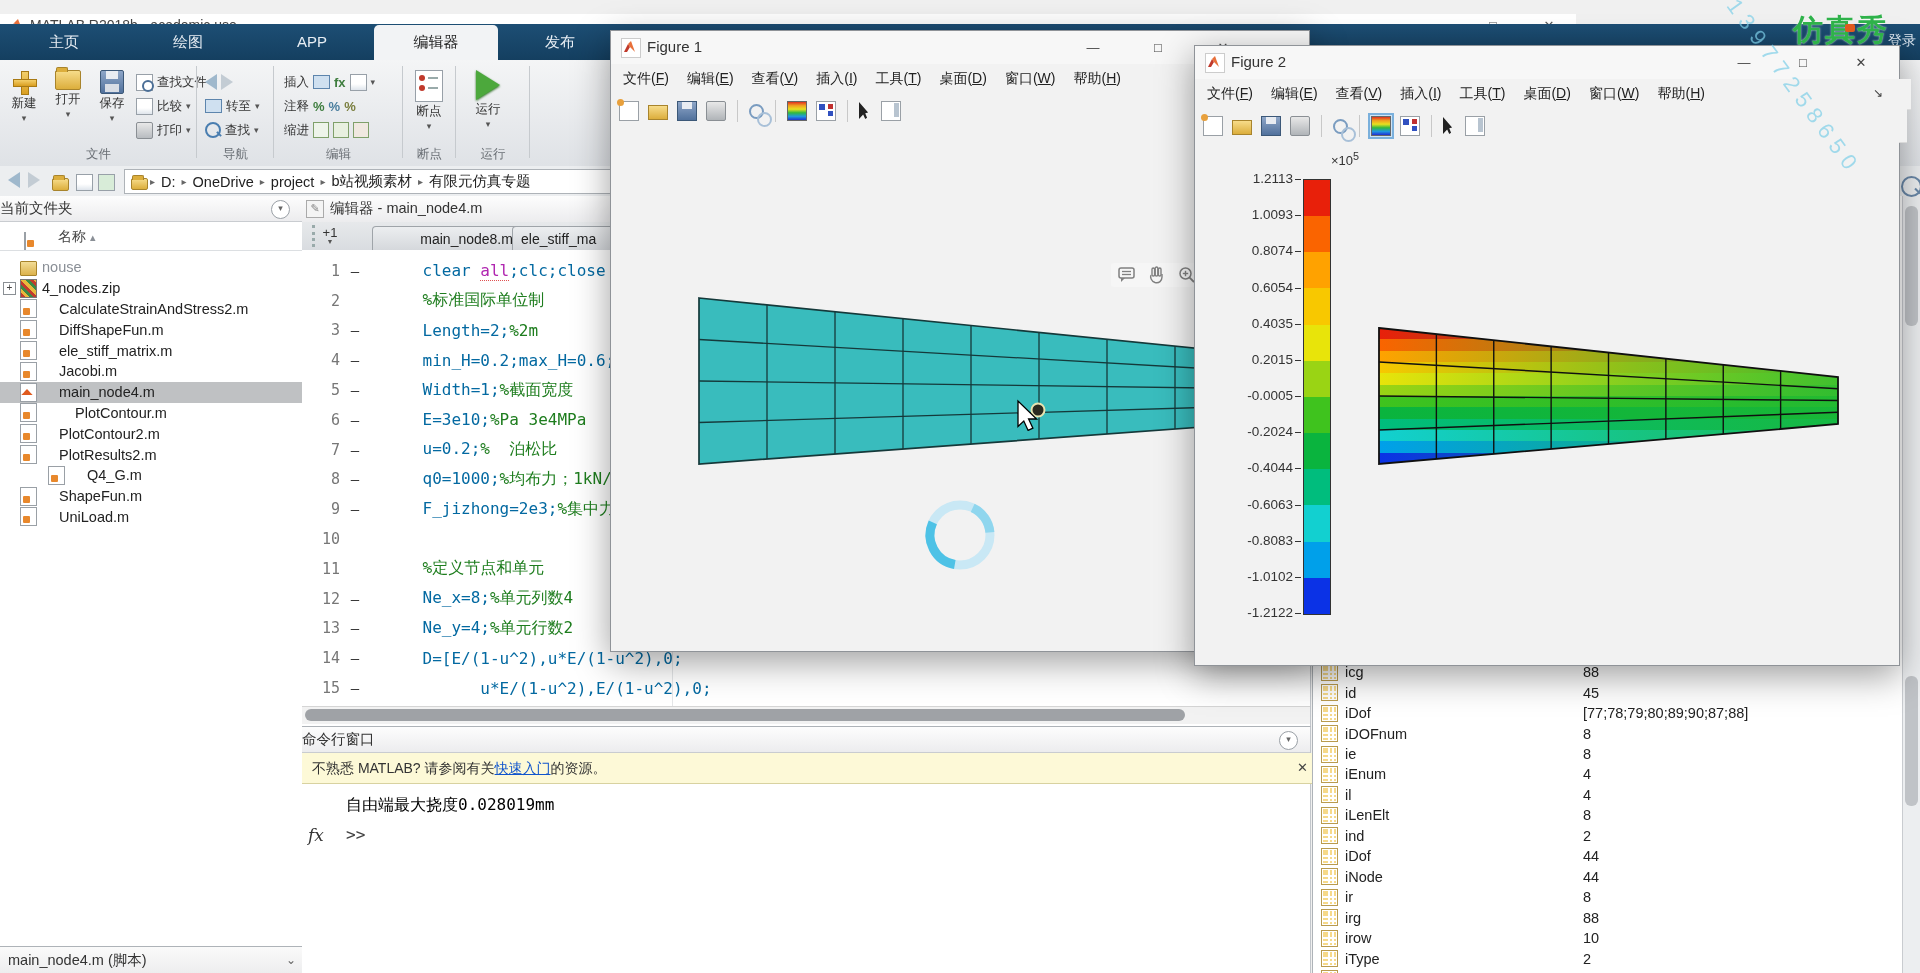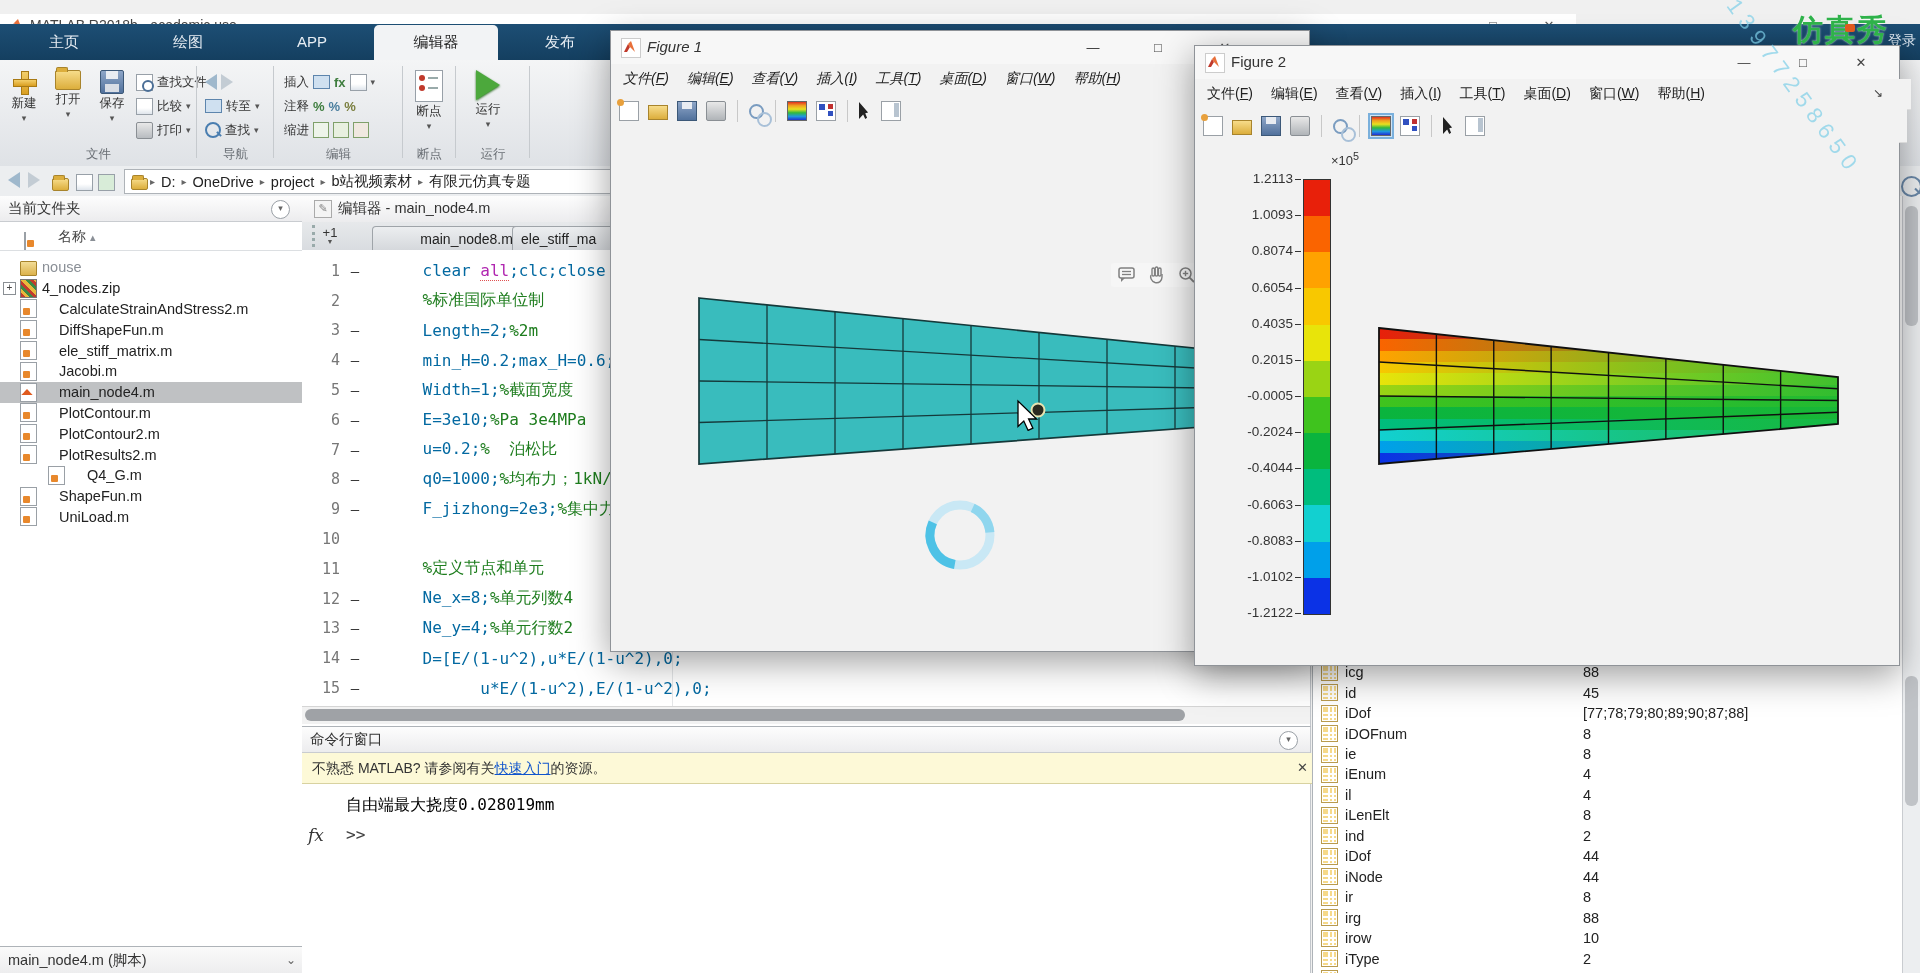--- a/index.html
+++ b/index.html
@@ -62,21 +62,21 @@
   .ic-run{width:0;height:0;border-top:15px solid transparent;border-bottom:15px solid transparent;border-left:24px solid #4ca83c;margin:0 auto;filter:drop-shadow(0 1px 1px #2c6e22);}
 
   
   #addrbar{left:0;top:166px;width:1920px;height:30px;background:#eceef0;border-bottom:1px solid #c2c6cb;}
   #addrfield{position:absolute;left:124px;top:3px;width:1180px;height:23px;background:#fff;border:1px solid #aeb3b8;display:flex;align-items:center;padding-left:6px;}
   .crumb{font-size:14.5px;color:#222;margin:0 4px;white-space:nowrap;}
   .crumb-ch{font-size:10px;color:#666;margin:0 2px;}
   .navic{position:absolute;top:6px;}
 
   
-  .panelhdr{background:linear-gradient(#fdfdfd,#ececee);border-bottom:1px solid #c9ccd0;font-size:14.5px;color:#333;line-height:25px;padding-left:8px;}
+  .panelhdr{background:linear-gradient(#fdfdfd,#ececee);border-bottom:1px solid #c9ccd0;font-size:14.5px;color:#333;line-height:25px;}
   .gearbtn{position:absolute;top:4px;width:17px;height:17px;border:1px solid #9aa0a6;border-radius:50%;text-align:center;line-height:15px;font-size:9px;color:#666;background:#fff;}
 
   #filepanel{left:0;top:196px;width:302px;height:777px;background:#fff;border-right:1px solid #aeb3b8;}
   #fcolhead{position:absolute;left:0;top:26px;width:100%;height:28px;border-bottom:1px solid #dcdfe2;font-size:14px;color:#444;}
   .frow{position:absolute;left:0;width:100%;height:20.8px;font-size:14.5px;display:flex;align-items:center;}
   .frow.sel{background:#bfc1c3;}
   .fexp{position:absolute;left:3px;width:11px;height:11px;border:1px solid #8a8f94;background:#fff;font-size:10px;line-height:9px;text-align:center;color:#444;}
   .fic{position:absolute;left:20px;width:15px;height:17px;}
   .fic-folder{height:13px;margin-top:2px;background:linear-gradient(#f2dc96,#dcb24c);border:1px solid #a8842c;border-radius:1px;}
   .fic-zip{background:repeating-linear-gradient(45deg,#c23b2e 0 3px,#e8b93c 3px 6px,#3c8a46 6px 9px);border:1px solid #777;}
@@ -355,21 +355,21 @@
           <span class="fname">ele_stiff_matrix.m</span>
         </div>
         <div class="frow" style="top: 165px;">
           <span class="fic fic-m"></span>
           <span class="fname">Jacobi.m</span>
         </div>
         <div class="frow sel" style="top: 185.8px;">
           <span class="fic fic-mrun"></span>
           <span class="fname">main_node4.m</span>
         </div>
-        <div class="frow" style="top: 206.6px;">
+        <div class="frow" style="top: 206.6px; gap: 16px;">
           <span class="fic fic-m"></span>
           <span class="fname">PlotContour.m</span>
         </div>
         <div class="frow" style="top: 227.4px;">
           <span class="fic fic-m"></span>
           <span class="fname">PlotContour2.m</span>
         </div>
         <div class="frow" style="top: 248.2px;">
           <span class="fic fic-m"></span>
           <span class="fname">PlotResults2.m</span>
@@ -583,21 +583,21 @@
         </div>
       </div>
   </div>
 
   <div id="rightrail" class="abs">
     <div class="railthumb" style="top:10px;height:120px;"></div>
     <div class="railthumb" style="top:480px;height:130px;"></div>
   </div>
   <div id="railsearch" class="abs"></div>
 
-  <div id="fig1" class="figwin abs" style="left:610px;top:30px;width:698px;height:620px;z-index:10;font-style:italic;">
+  <div id="fig1" class="figwin abs" style="left:610px;top:30px;width:698px;height:620px;z-index:10;">
     <div class="figtitle">
       <span class="figico"><svg width="16" height="16">
             <polygon points="2,13 6,5 8,8 5,13" fill="#c0392b"></polygon>
             <polygon points="6,5 9,2 13,13 8,8" fill="#e8703a"></polygon>
           </svg></span>
       <span class="t">Figure 1</span>
       <span class="figbtn" style="left:460px;">—</span>
       <span class="figbtn" style="left:525px;">□</span>
       <span class="figbtn" style="left:590px;">✕</span>
     </div>

